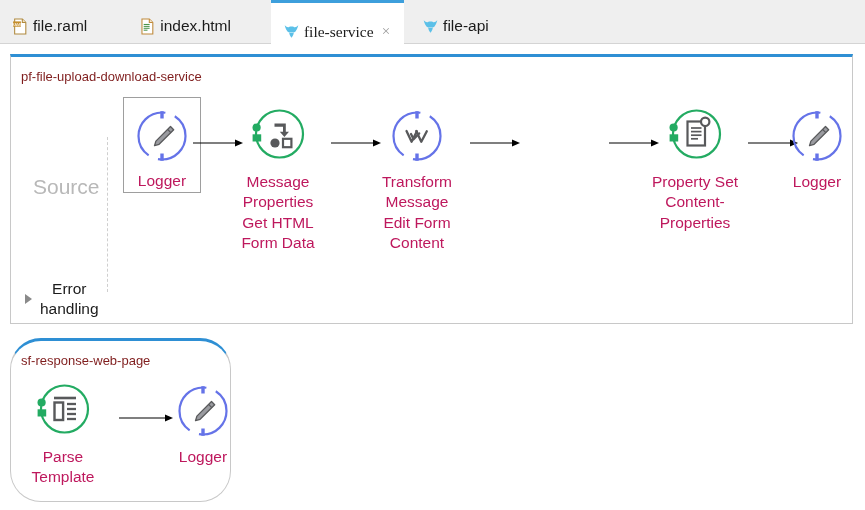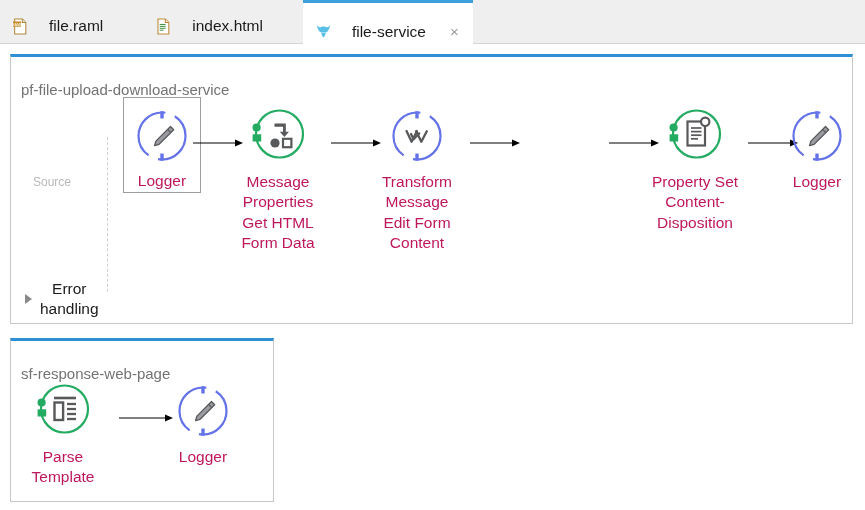--- a/index.html
+++ b/index.html
@@ -13,32 +13,33 @@
   
   #tabbar {
     position: absolute; left: 0; top: 0;
     width: 865px; height: 44px;
     background: #efefef;
     border-bottom: 1px solid #d4d4d4;
     display: flex; align-items: stretch;
   }
   .tab {
     display: flex; align-items: center;
-    gap: 20px;
+    gap: 4px;
     padding: 0 14px 0 12px;
     height: 52px;
     font-size: 15.5px;
     color: #1b1b1b;
     position: relative;
     white-space: nowrap;
   }
   .tab.active {
     background: #ffffff;
     border-top: 3px solid #3d9fdc;
     padding-top: 8px;
+    font-family: Liberation Serif, serif;
   }
   .tab.active::after {
     content: "";
     position: absolute; left: 0; right: 0; bottom: -1px;
     height: 1px; background: #ffffff;
   }
   .tab-icon { width: 17px; height: 17px; flex: none; display: block; }
   .tab-close {
     font-size: 15px; color: #9a9a9a; margin-left: 4px;
     line-height: 1; cursor: pointer;
@@ -51,32 +52,32 @@
     background: #ffffff;
   }
 
   .flow {
     position: absolute;
     background: #ffffff;
     border: 1px solid #c8c8c8;
     border-top: 3px solid #2e8fd4;
   }
   #flow-main  { left: 10px; top: 10px;  width: 843px; height: 270px; }
-  #flow-resp  { left: 10px; top: 294px; width: 264px; height: 164px; }
+  #flow-resp  { left: 10px; top: 294px; width: 221px; height: 164px; border-radius: 31px; }
 
   .flow-title {
-    position: absolute; left: 10px; top: 24px;
-    font-size: 15px; color: #737373;
+    position: absolute; left: 10px; top: 12px;
+    font-size: 13px; color: #7f1d1d;
     white-space: nowrap;
   }
 
   
   #source-label {
     position: absolute; left: 22px; top: 118px;
-    font-size: 12px; color: #b8b8b8;
+    font-size: 21px; color: #b8b8b8;
   }
   #source-divider {
     position: absolute; left: 96px; top: 80px;
     width: 0; height: 155px;
     border-left: 1px dashed #cfcfcf;
   }
 
   
   #error-handling {
     position: absolute; left: 14px; top: 222px;
@@ -156,20 +157,28 @@
   <div class="tab active" style="margin-left:26px;">
     <svg class="tab-icon" viewBox="0 0 16 16">
       <path d="M1.6 2.2c0 0 1.1 4.3 2.6 5.7 1.2 1.1 2.3 1.0 3.8 1.0s2.6 0.1 3.8-1.0c1.5-1.4 2.6-5.7 2.6-5.7
                -1.1 1.0-2.3 1.9-3.1 1.9-0.9 0-1.6-0.7-3.3-0.7s-2.4 0.7-3.3 0.7c-0.8 0-2.0-0.9-3.1-1.9z" fill="#5bc0e8"></path>
       <path d="M5.9 9.2c0 1.6 0.9 3.4 2.1 4.6 1.2-1.2 2.1-3.0 2.1-4.6-0.7 0.2-1.4 0.3-2.1 0.3s-1.4-0.1-2.1-0.3z" fill="#5bc0e8"></path>
     </svg>
     <span>file-service</span>
     <span class="tab-close">×</span>
   </div>
 
+  <div class="tab" style="margin-left:6px;">
+    <svg class="tab-icon" viewBox="0 0 16 16">
+      <path d="M1.6 2.2c0 0 1.1 4.3 2.6 5.7 1.2 1.1 2.3 1.0 3.8 1.0s2.6 0.1 3.8-1.0c1.5-1.4 2.6-5.7 2.6-5.7
+               -1.1 1.0-2.3 1.9-3.1 1.9-0.9 0-1.6-0.7-3.3-0.7s-2.4 0.7-3.3 0.7c-0.8 0-2.0-0.9-3.1-1.9z" fill="#5bc0e8"></path>
+      <path d="M5.9 9.2c0 1.6 0.9 3.4 2.1 4.6 1.2-1.2 2.1-3.0 2.1-4.6-0.7 0.2-1.4 0.3-2.1 0.3s-1.4-0.1-2.1-0.3z" fill="#5bc0e8"></path>
+    </svg>
+    <span>file-api</span>
+  </div>
 </div>
 
 <div id="canvas">
 
   <div class="flow" id="flow-main">
     <div class="flow-title">pf-file-upload-download-service</div>
 
     <div id="source-label">Source</div>
     <div id="source-divider"></div>
 
@@ -268,21 +277,21 @@
               <line x1="26.0" y1="25.6" x2="36.5" y2="25.6"></line>
               <line x1="26.0" y1="29.2" x2="36.5" y2="29.2"></line>
               <line x1="26.0" y1="32.8" x2="33.0" y2="32.8"></line>
             </g>
             <circle cx="40.2" cy="15.8" r="4.2" fill="#fff" stroke="#58595b" stroke-width="2.2"></circle>
           </g>
         </svg>
       </div>
       <div class="nodelabel">Property Set
 Content-
-Disposition</div>
+Properties</div>
     </div>
 
     <div class="conn" style="left:737px; top:81px; width:50px;">
       <svg width="50" height="10" viewBox="0 0 50 10">
         <line x1="0" y1="5" x2="45" y2="5" stroke="#000" stroke-width="1.2"></line>
         <path d="M50 5 L42 1.6 L42 8.4z" fill="#000"></path>
       </svg>
     </div>
 
     <div class="node" style="left:748px; top:47px;">

